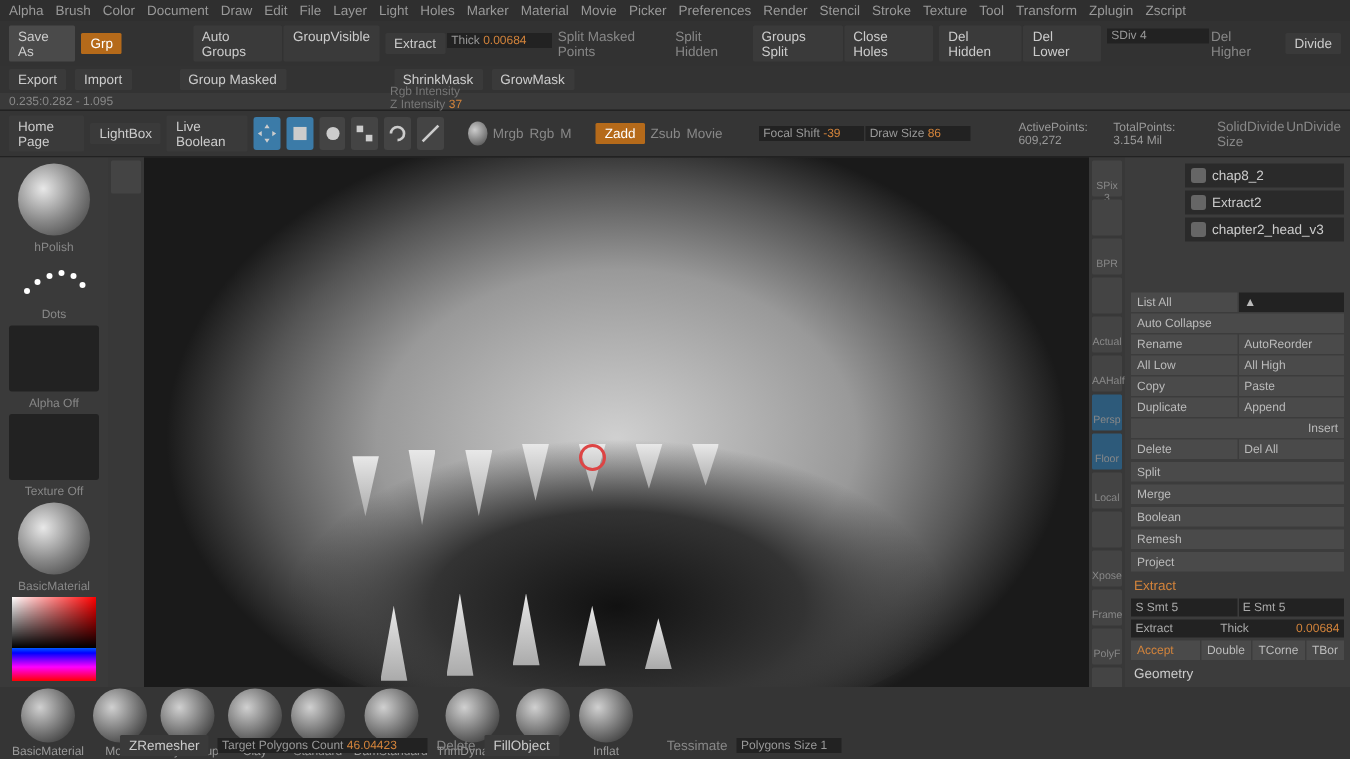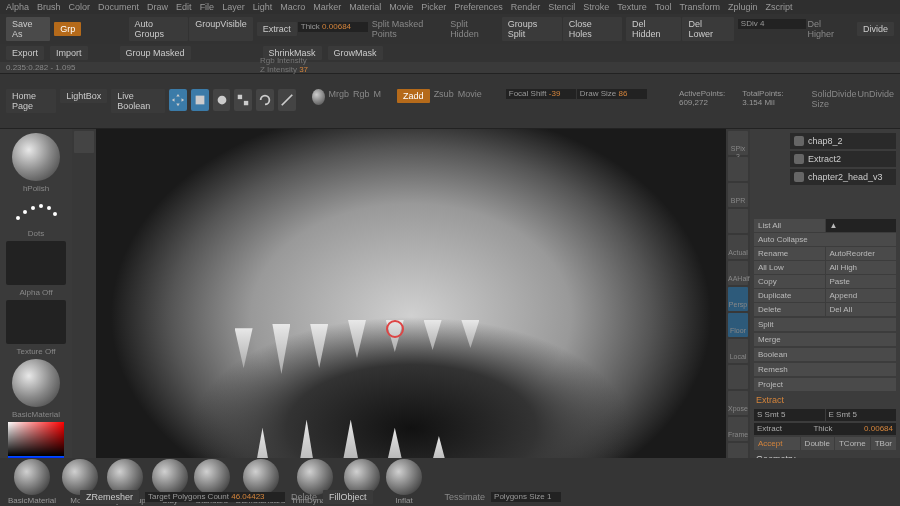--- a/index.html
+++ b/index.html
@@ -11,21 +11,21 @@
 .topbar { display: flex; align-items: center; gap: 4px; padding: 3px 6px; background: #323232; }
 .btn { background: #4a4a4a; padding: 2px 6px; border-radius: 1px; color: #ccc; font-size: 9px; cursor: pointer; display: inline-block; }
 .btn.orange { background: #b56a1a; color: #fff; }
 .btn.dark { background: #3a3a3a; }
 .label { color: #888; font-size: 9px; }
 
 .row2 { display: flex; align-items: flex-end; gap: 6px; padding: 2px 6px; background: #333; flex-wrap: wrap; }
 .slider-block { display: flex; gap: 1px; }
 .slider { height: 10px; width: 70px; background: #222; position: relative; font-size: 8px; padding: 0 3px; line-height: 10px; color: #999; }
 
-.toolbar3 { display: flex; align-items: flex-start; gap: 4px; padding: 15px 6px; background: #353535; border-top: 1px solid #222; border-bottom: 1px solid #222; }
+.toolbar3 { display: flex; align-items: center; gap: 4px; padding: 3px 6px; background: #353535; border-top: 1px solid #222; border-bottom: 1px solid #222; }
 .icon-btn { width: 22px; height: 22px; background: #444; display: flex; align-items: center; justify-content: center; border-radius: 2px; cursor: pointer; }
 .icon-btn.sel { background: #3b7ba8; }
 .icon-btn svg { width: 14px; height: 14px; fill: #ccc; }
 
 .main { display: flex; height: 415px; }
 .left-col { width: 72px; background: #3a3a3a; padding: 4px; display: flex; flex-direction: column; gap: 3px; align-items: center; }
 .left-col .swatch { width: 60px; height: 60px; background: #555; border-radius: 2px; }
 .left-col .swatch.sphere { background: radial-gradient(circle at 35% 35%, #e8e8e8, #888 50%, #333); border-radius: 50%; width: 48px; height: 48px; }
 .left-col .lbl { font-size: 8px; color: #888; text-align: center; }
 .dots { width: 50px; height: 30px; position: relative; }
@@ -73,21 +73,21 @@
 <div class="menubar">
   <span>Alpha</span>
   <span>Brush</span>
   <span>Color</span>
   <span>Document</span>
   <span>Draw</span>
   <span>Edit</span>
   <span>File</span>
   <span>Layer</span>
   <span>Light</span>
-  <span>Macro</span>
+  <span>Holes</span>
   <span>Marker</span>
   <span>Material</span>
   <span>Movie</span>
   <span>Picker</span>
   <span>Preferences</span>
   <span>Render</span>
   <span>Stencil</span>
   <span>Stroke</span>
   <span>Texture</span>
   <span>Tool</span>
@@ -307,20 +307,21 @@
       <div class="pb" style="background:#222">▲</div>
       <div class="pb full">Auto Collapse</div>
       <div class="pb">Rename</div>
       <div class="pb">AutoReorder</div>
       <div class="pb">All Low</div>
       <div class="pb">All High</div>
       <div class="pb">Copy</div>
       <div class="pb">Paste</div>
       <div class="pb">Duplicate</div>
       <div class="pb">Append</div>
+      <div class="pb full" style="text-align:right">Insert</div>
       <div class="pb">Delete</div>
       <div class="pb">Del All</div>
     </div>
     <div class="pb full">Split</div>
     <div class="pb full">Merge</div>
     <div class="pb full">Boolean</div>
     <div class="pb full">Remesh</div>
     <div class="pb full">Project</div>
     <div class="hdr" style="color:#d4843b">Extract</div>
     <div class="btngrid">

